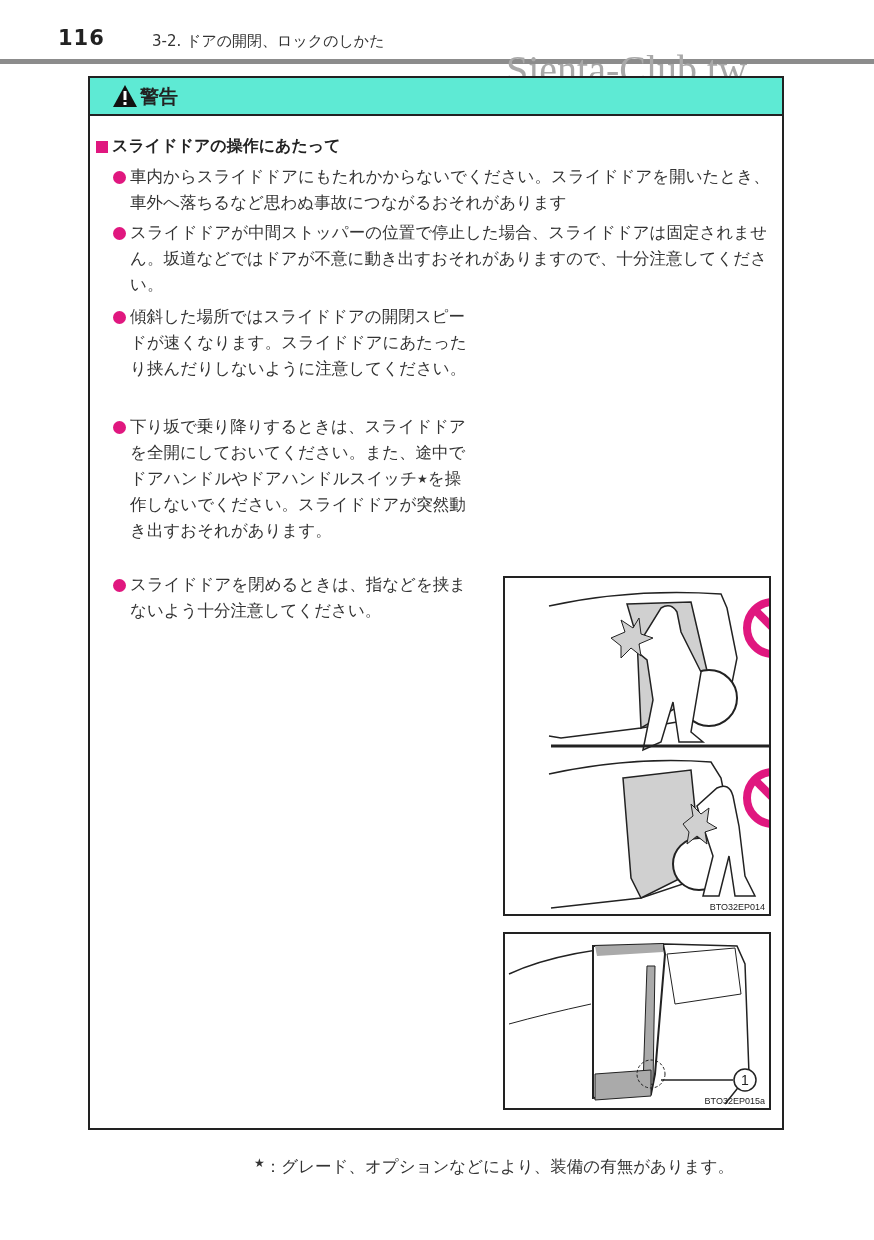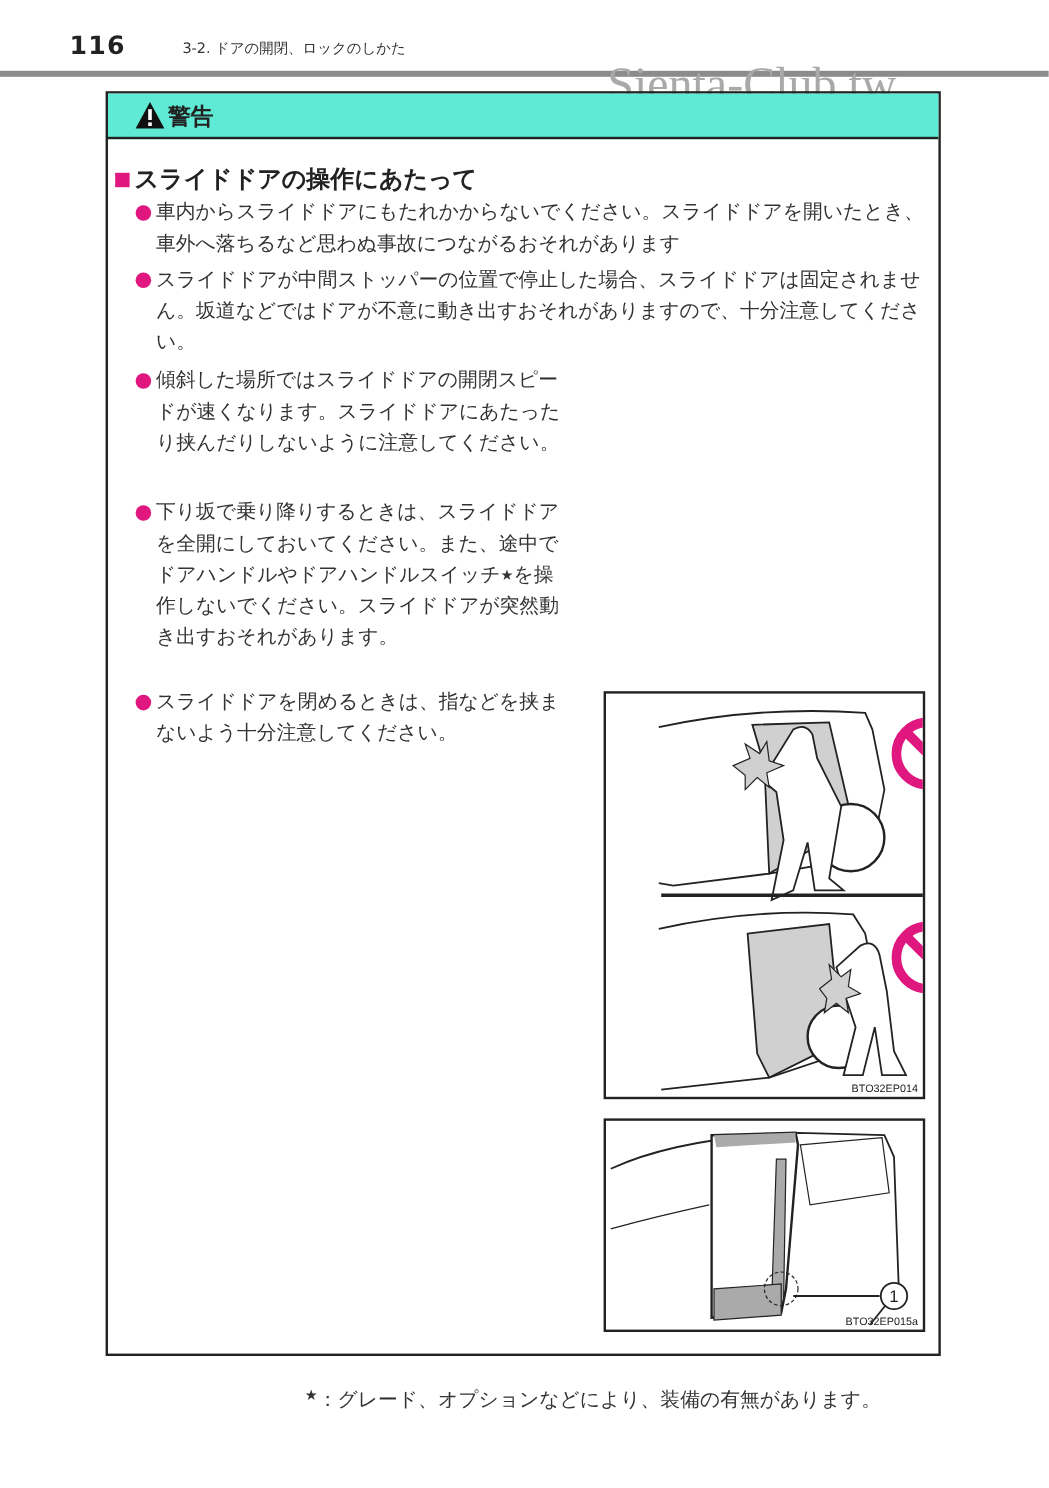--- a/index.html
+++ b/index.html
@@ -1,26 +1,26 @@
 <!DOCTYPE html>
 <html><head>
 <meta charset="utf-8">
 <style>
   html, body { margin:0; padding:0; background:#ffffff; }
   body { width:874px; height:1240px; position:relative; overflow:hidden;
          font-family:"DejaVu Sans", sans-serif; color:#333; }
   .page-num { position:absolute; left:58px; top:26px; font-size:21px; font-weight:bold; color:#222; letter-spacing:1px; }
-  .section-title { position:absolute; left:152px; top:32px; font-size:12px; color:#333; }
+  .section-title { position:absolute; left:152px; top:32px; font-size:15px; color:#333; }
   .header-rule { position:absolute; left:0; top:59px; width:874px; height:5px; background:#8c8c8c; }
   .watermark { position:absolute; left:506px; top:46px; font-family:"Liberation Serif", serif; font-size:40px; color:#a9a9a9; letter-spacing:0px; }
   .warn-box { position:absolute; left:88px; top:76px; width:696px; height:1054px; border:2px solid #222; box-sizing:border-box; }
   .warn-head { position:absolute; left:0; top:0; width:100%; height:38px; background:#5eead4; border-bottom:2px solid #222; box-sizing:border-box; }
   .warn-icon { position:absolute; left:22px; top:6px; width:26px; height:24px; }
   .warn-title { position:absolute; left:50px; top:6px; font-size:19px; font-weight:bold; color:#222; }
-  .sub-head { position:absolute; left:6px; top:58px; font-size:20px; font-weight:bold; color:#222; display:flex; align-items:center; }
+  .sub-head { position:absolute; left:6px; top:58px; font-size:16px; font-weight:bold; color:#222; display:flex; align-items:center; }
   .sq { width:12px; height:12px; background:#e0177f; margin-right:4px; display:inline-block; }
   .item { position:absolute; font-size:16.5px; line-height:26px; color:#333; }
   .item .dot { position:absolute; left:-17px; top:7px; width:13px; height:13px; border-radius:50%; background:#e0177f; }
   .fig { position:absolute; border:2px solid #222; box-sizing:border-box; background:#fff; overflow:hidden; }
   .fig-code { position:absolute; right:4px; bottom:2px; font-size:9px; color:#222; font-family:"Liberation Sans", sans-serif; }
   .footnote { position:absolute; left:254px; top:1156px; font-size:16.5px; color:#333; }
   .star { font-size:12px; vertical-align:top; }
   svg { display:block; }
 </style>
 </head>

